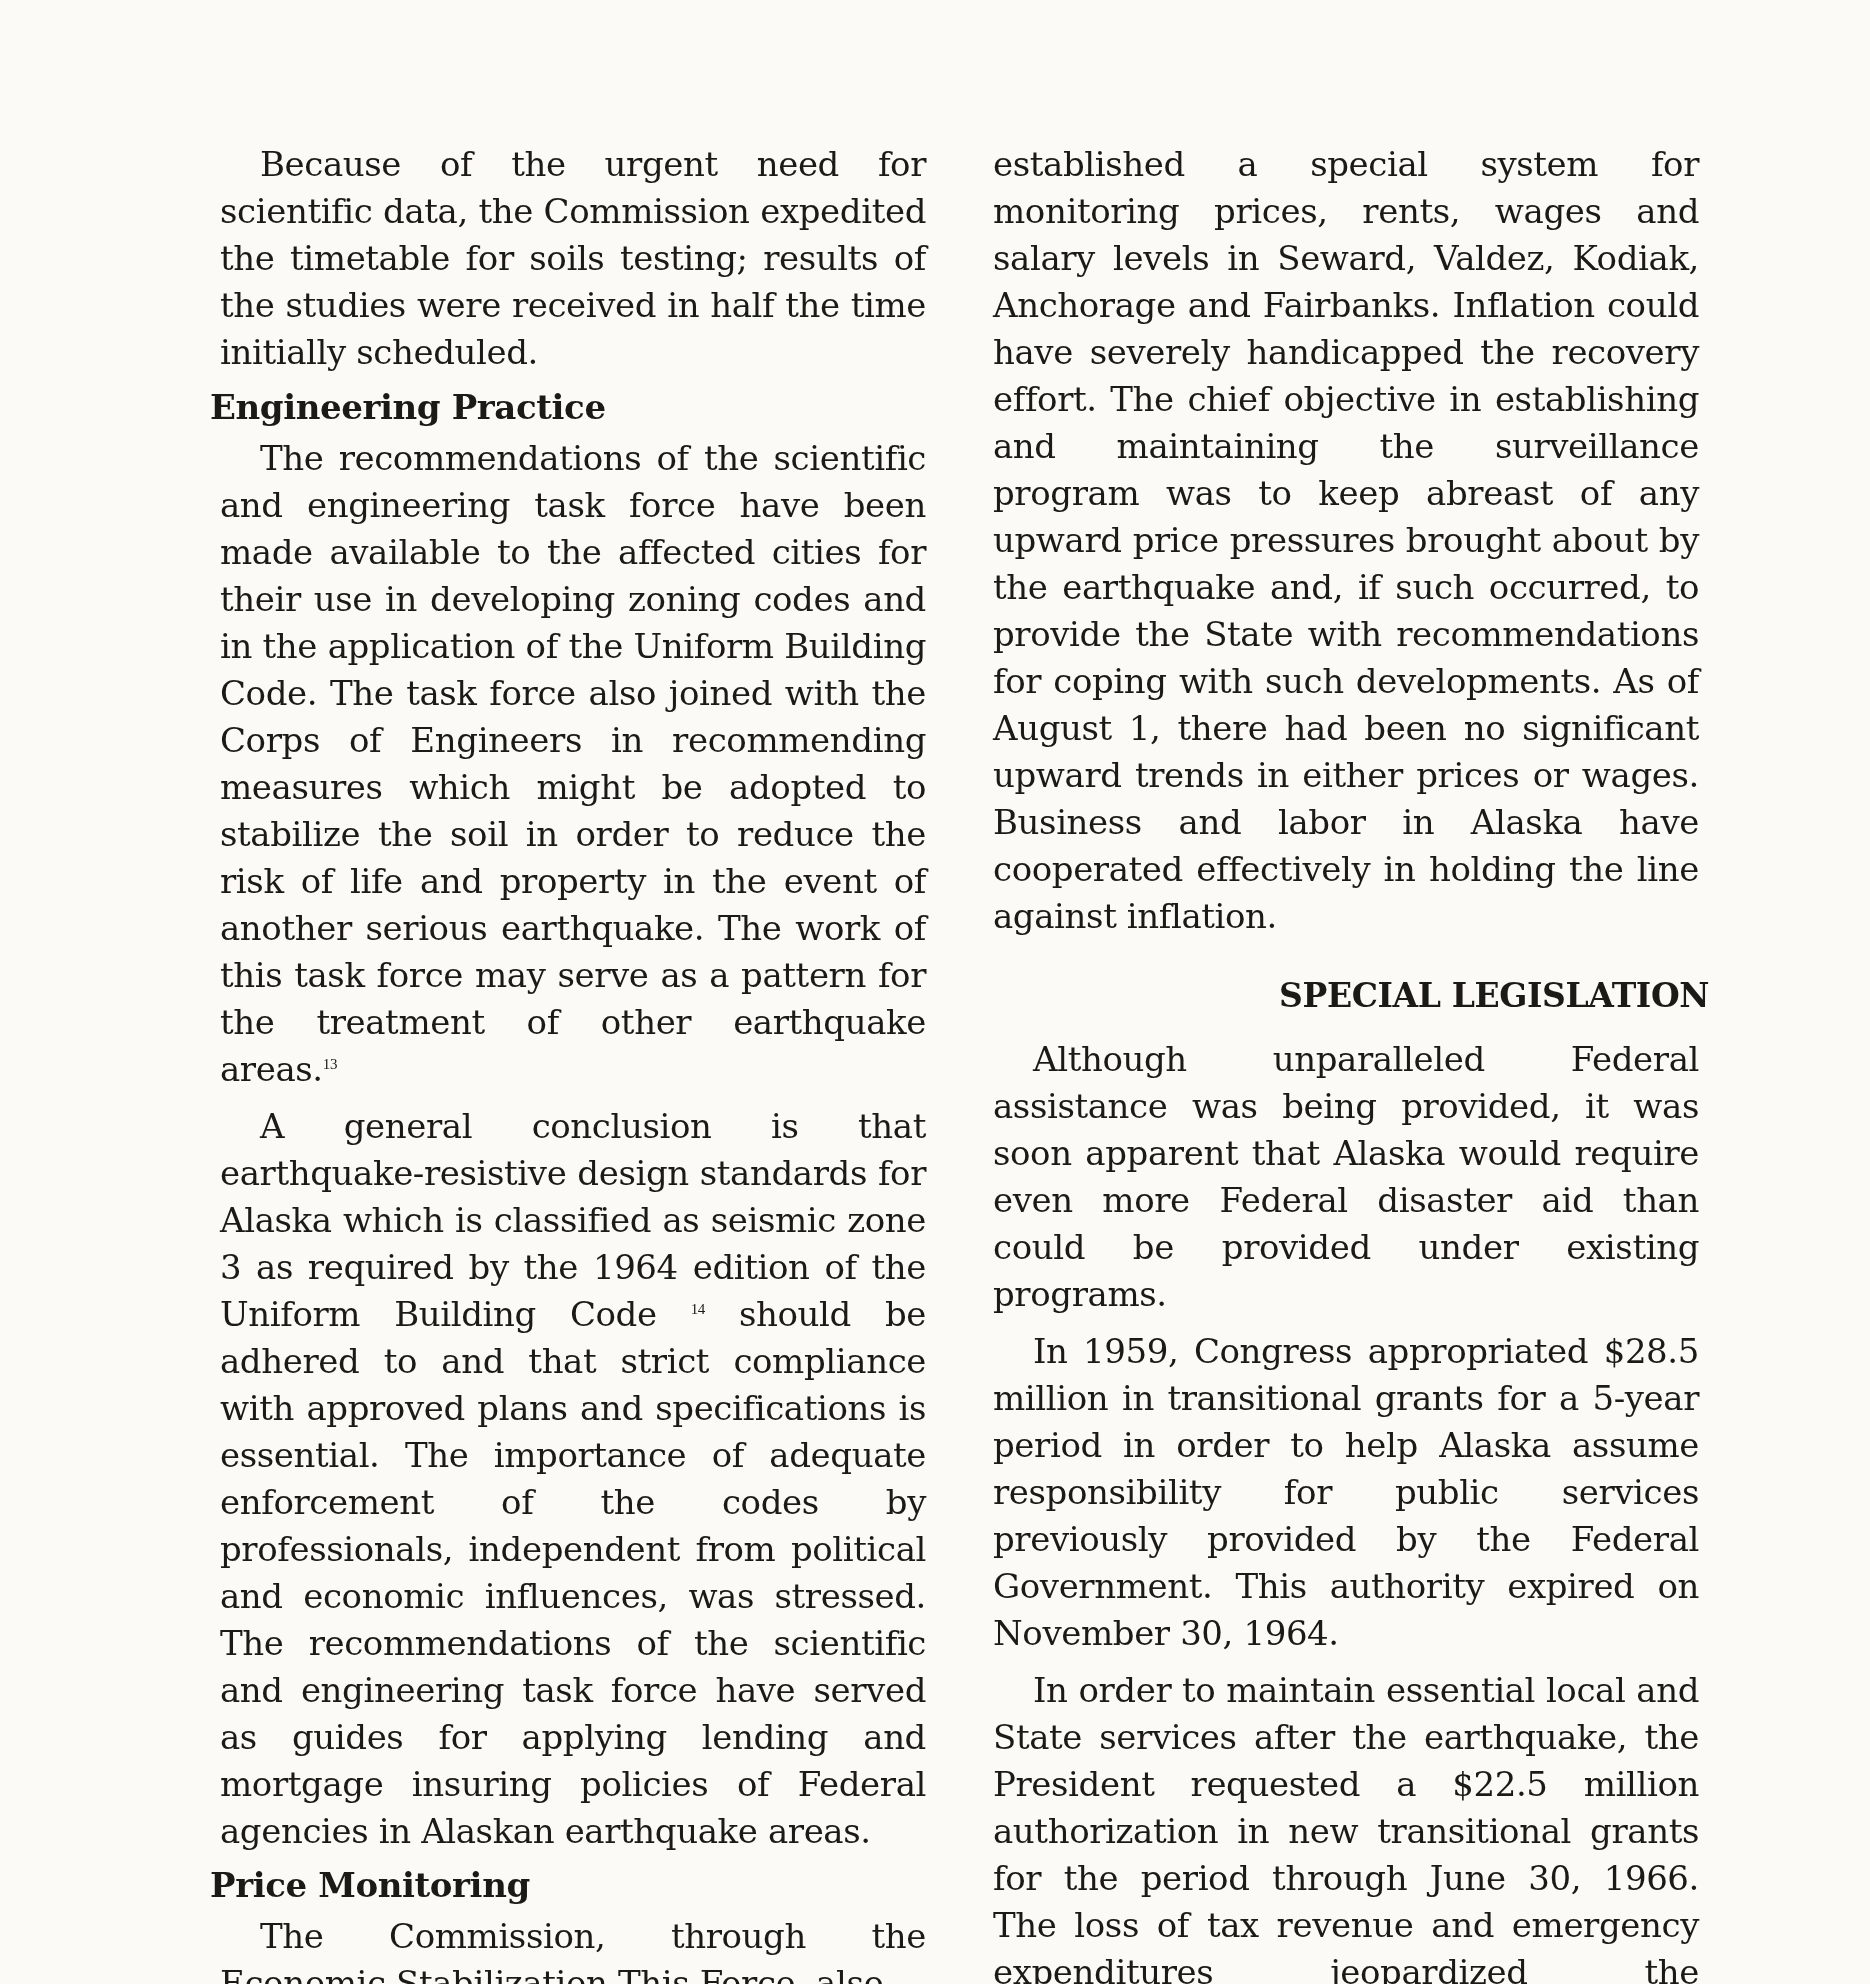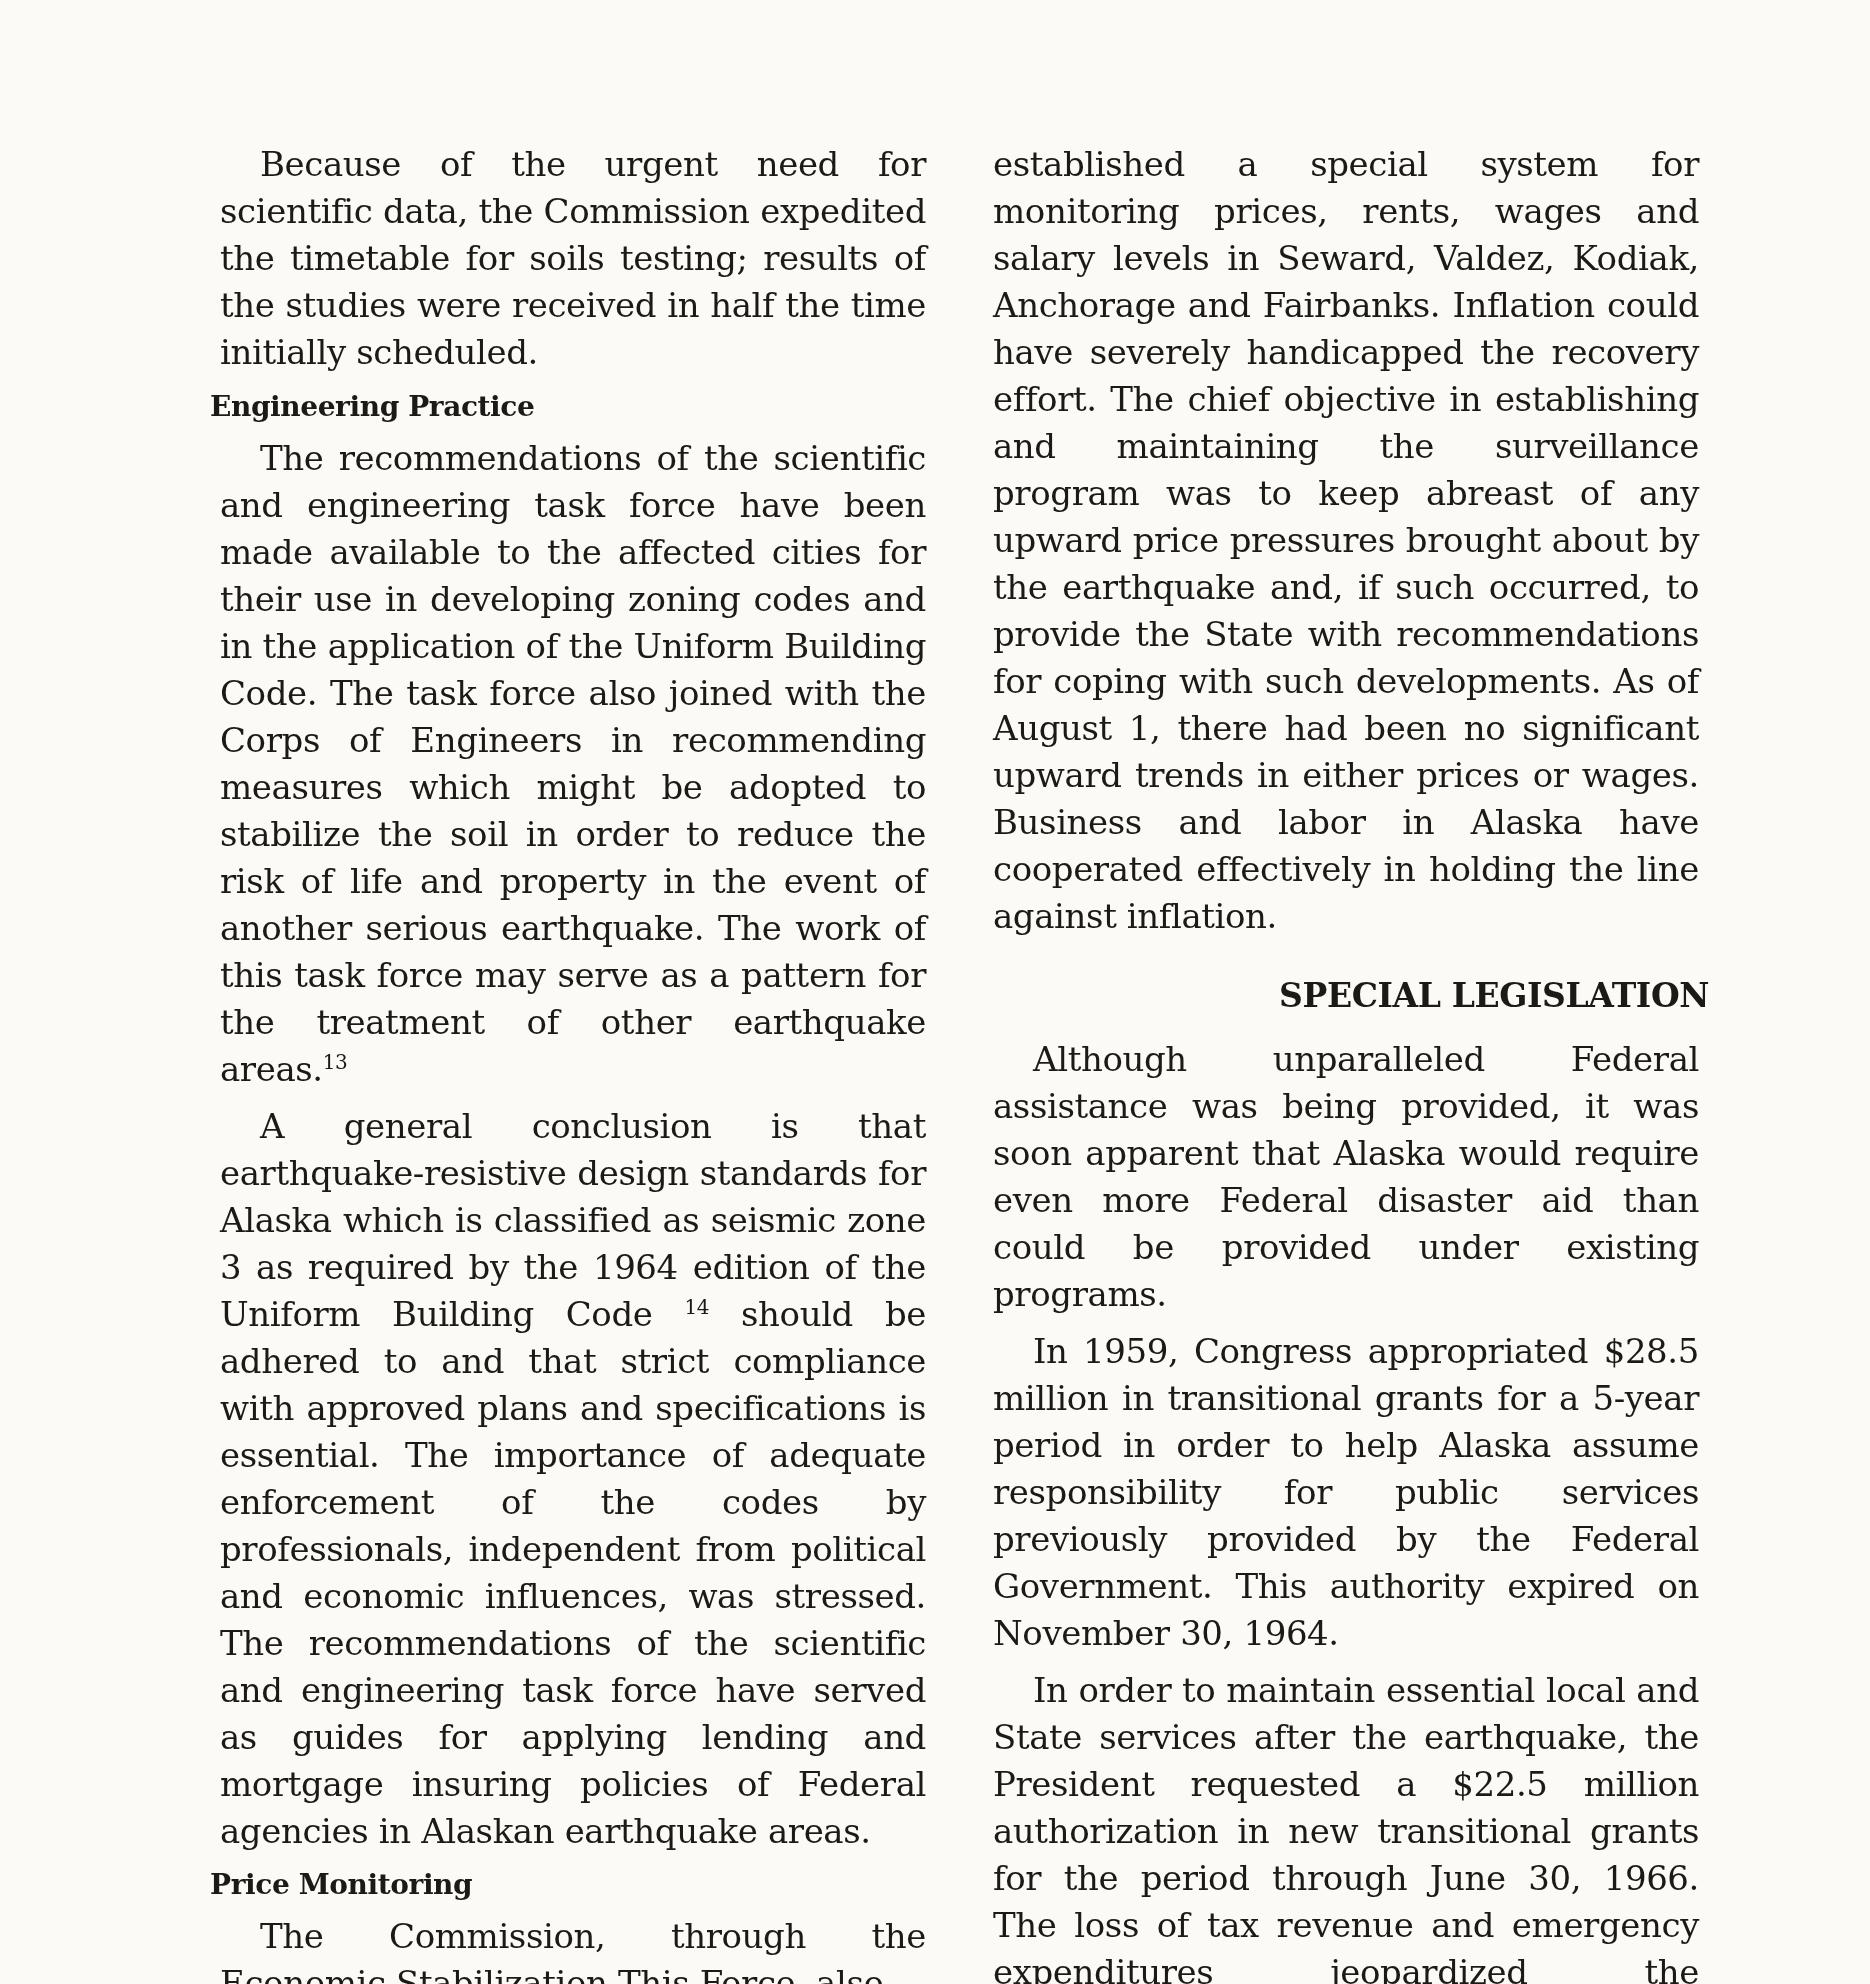--- a/index.html
+++ b/index.html
@@ -24,33 +24,33 @@
     line-height:47px;
     text-align:justify;
     text-indent:40px;
     letter-spacing:-0.4px;
   }
   p.body.noindent { text-indent:0; }
   h3.sub {
     margin:12.7px 0 7.1px 0;
     font-family:"DejaVu Serif", "Liberation Serif", serif;
     font-weight:bold;
-    font-size:28px;
+    font-size:34px;
     line-height:36px;
     letter-spacing:-0.4px;
   }
   h2.section {
     margin:36px 0 20px 0;
     text-align:right;
     font-weight:bold;
     font-size:33px;
     line-height:40px;
     letter-spacing:-0.4px;
   }
-  sup.fn { font-size:20px; vertical-align:super; line-height:0; }
+  sup.fn { font-size:15px; vertical-align:super; line-height:0;font-family:Liberation Serif, serif; }
 </style>
 </head>
 <body>
 
 <div class="col col-left">
   <p class="body">Because of the urgent need for scientific data, the Commission expedited the timetable for soils testing; results of the studies were received in half the time initially scheduled.</p>
 
   <h3 class="sub">Engineering Practice</h3>
 
   <p class="body"><span>The recommendations of the scientific and engineering task force have been made available to the affected cities for their use in developing zoning codes and in the application of the Uniform Building Code. The task force also joined with the Corps of Engineers in recommending measures which might be adopted to stabilize the soil in order to reduce the risk of life and property in the event of another serious earthquake. The work of this task force may serve as a pattern for the treatment of other earthquake areas.</span><sup class="fn">13</sup></p>

